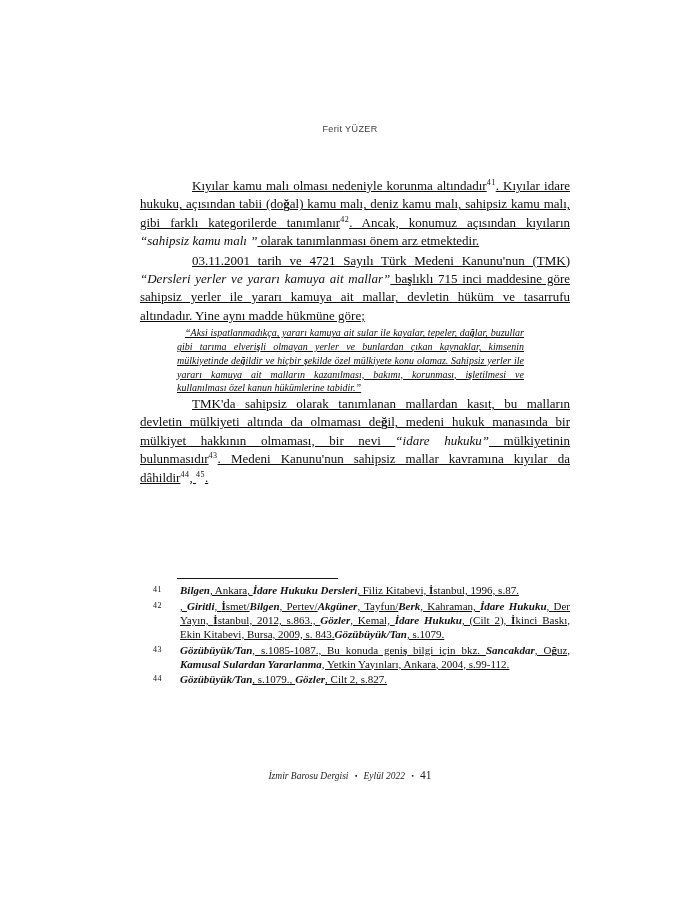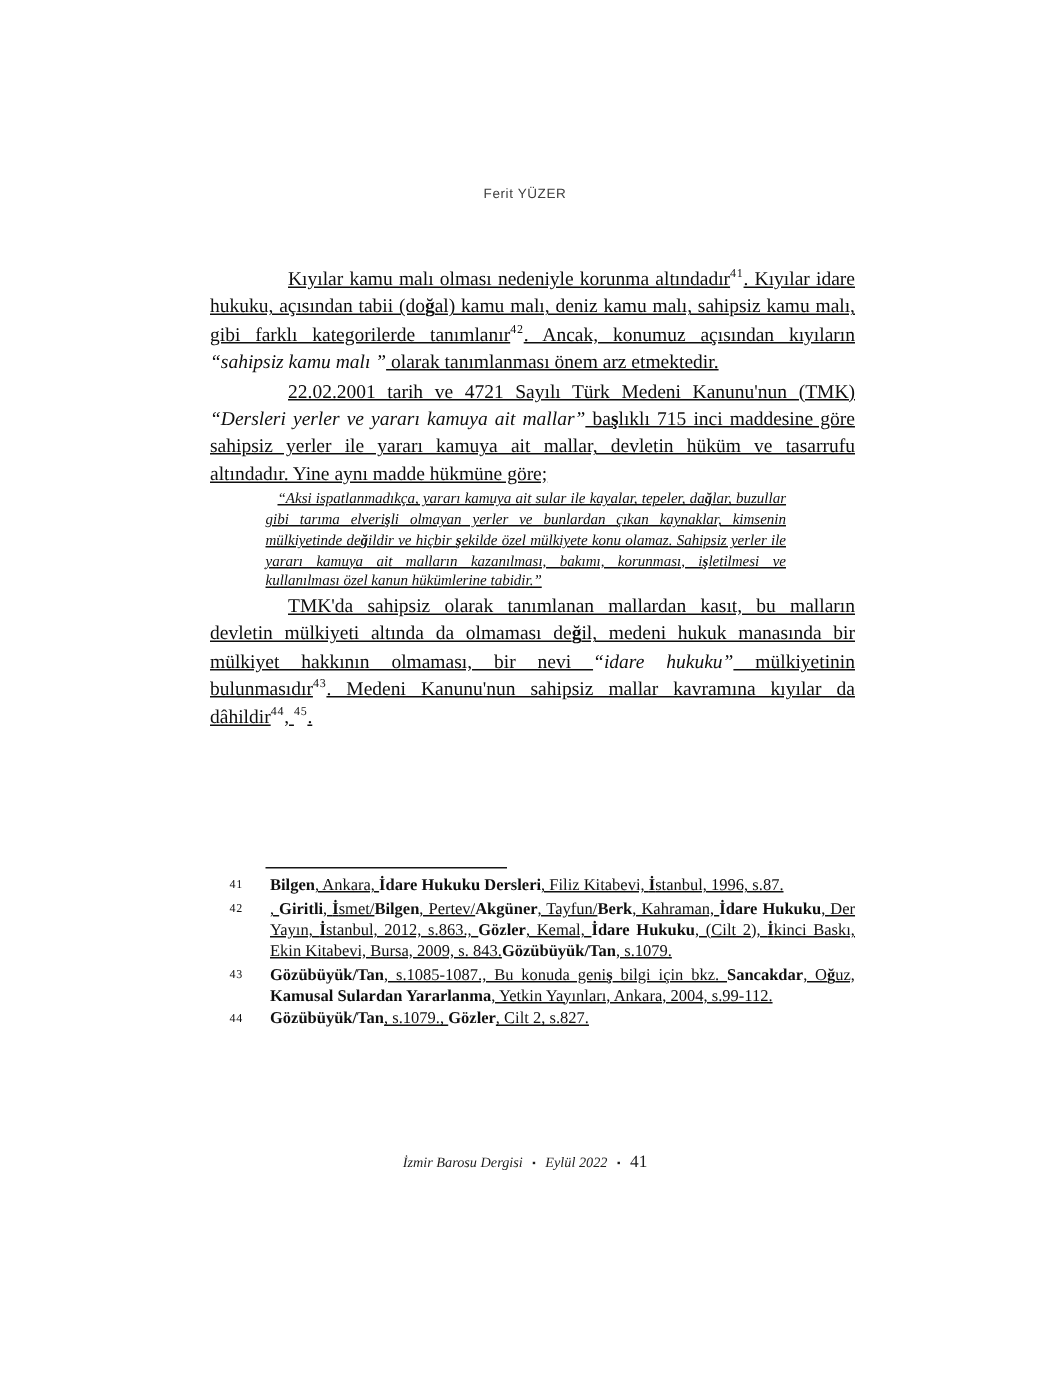--- a/index.html
+++ b/index.html
@@ -44,21 +44,21 @@
     margin: 1px 46px 0 37px;
     font-size: 10px;
     line-height: 13.75px;
     font-style: italic;
     text-align: justify;
     text-indent: 8px;
   }
 
   .run-normal { font-style: inherit; text-decoration: underline; }
   .run-italic { font-style: italic; }
-  .run-bold   { font-weight: bold; }
+  .run-bold   { font-weight: bold; font-style: italic; }
   sup.run-sup {
     font-size: 8px;
     line-height: 0;
     vertical-align: super;
     letter-spacing: 0.5px;
   }
   b.tr-glyph { font-weight: 700; }
 
   
   .footnote-rule {
@@ -115,21 +115,21 @@
 <body>
 
 <div class="page">
 
   <div class="page-header">
     <span>Ferit YÜZER</span>
   </div>
 
   <div class="body-col">
     <p><span class="run-normal">Kıyılar kamu malı olması nedeniyle korunma altındadır</span><sup class="run-sup">41</sup><span class="run-normal">. Kıyılar idare hukuku, açısından tabii (do<b class="tr-glyph">ğ</b>al) kamu malı, deniz kamu malı, sahipsiz kamu malı, gibi farklı kategorilerde tanımlanır</span><sup class="run-sup">42</sup><span class="run-normal">. Ancak, konumuz açısından kıyıların </span><span class="run-italic">“sahipsiz kamu malı ”</span><span class="run-normal"> olarak tanımlanması önem arz etmektedir.</span></p>
-    <p><span class="run-normal">22.02.2001 tarih ve 4721 Sayılı Türk Medeni Kanunu'nun (TMK)  </span><span class="run-italic">“Dersleri yerler ve yararı kamuya ait mallar”</span><span class="run-normal"> ba<b class="tr-glyph">ş</b>lıklı 715 inci maddesine göre sahipsiz yerler ile yararı kamuya ait mallar, devletin hüküm ve tasarrufu altındadır. Yine aynı madde hükmüne göre;</span></p>
+    <p><span class="run-normal">03.11.2001 tarih ve 4721 Sayılı Türk Medeni Kanunu'nun (TMK)  </span><span class="run-italic">“Dersleri yerler ve yararı kamuya ait mallar”</span><span class="run-normal"> ba<b class="tr-glyph">ş</b>lıklı 715 inci maddesine göre sahipsiz yerler ile yararı kamuya ait mallar, devletin hüküm ve tasarrufu altındadır. Yine aynı madde hükmüne göre;</span></p>
     <div class="statute-quote"><span class="run-normal">“Aksi ispatlanmadıkça, yararı kamuya ait sular ile kayalar, tepeler, da<b class="tr-glyph">ğ</b>lar, buzullar gibi tarıma elveri<b class="tr-glyph">ş</b>li olmayan yerler ve bunlardan çıkan kaynaklar, kimsenin mülkiyetinde de<b class="tr-glyph">ğ</b>ildir ve hiçbir <b class="tr-glyph">ş</b>ekilde özel mülkiyete konu olamaz. Sahipsiz yerler ile yararı kamuya ait malların kazanılması, bakımı, korunması, i<b class="tr-glyph">ş</b>letilmesi ve kullanılması özel kanun hükümlerine tabidir.”</span></div>
     <p><span class="run-normal">TMK'da sahipsiz olarak tanımlanan mallardan kasıt, bu malların devletin mülkiyeti altında da olmaması de<b class="tr-glyph">ğ</b>il, medeni hukuk manasında bir mülkiyet hakkının olmaması, bir nevi </span><span class="run-italic">“idare hukuku”</span><span class="run-normal"> mülkiyetinin bulunmasıdır</span><sup class="run-sup">43</sup><span class="run-normal">. Medeni Kanunu'nun sahipsiz mallar kavramına kıyılar da dâhildir</span><sup class="run-sup">44</sup><span class="run-normal">, </span><sup class="run-sup">45</sup><span class="run-normal">.</span></p>
   </div>
 
   <div class="footnote-rule"></div>
 
   <div class="footnotes">
     <div class="fn-item">
       <span class="fn-num">41</span>
       <span><span class="run-bold">Bilgen</span><span class="run-normal">, Ankara, </span><span class="run-bold"><b class="tr-glyph">İ</b>dare Hukuku Dersleri</span><span class="run-normal">, Filiz Kitabevi, <b class="tr-glyph">İ</b>stanbul, 1996, s.87.</span></span>

